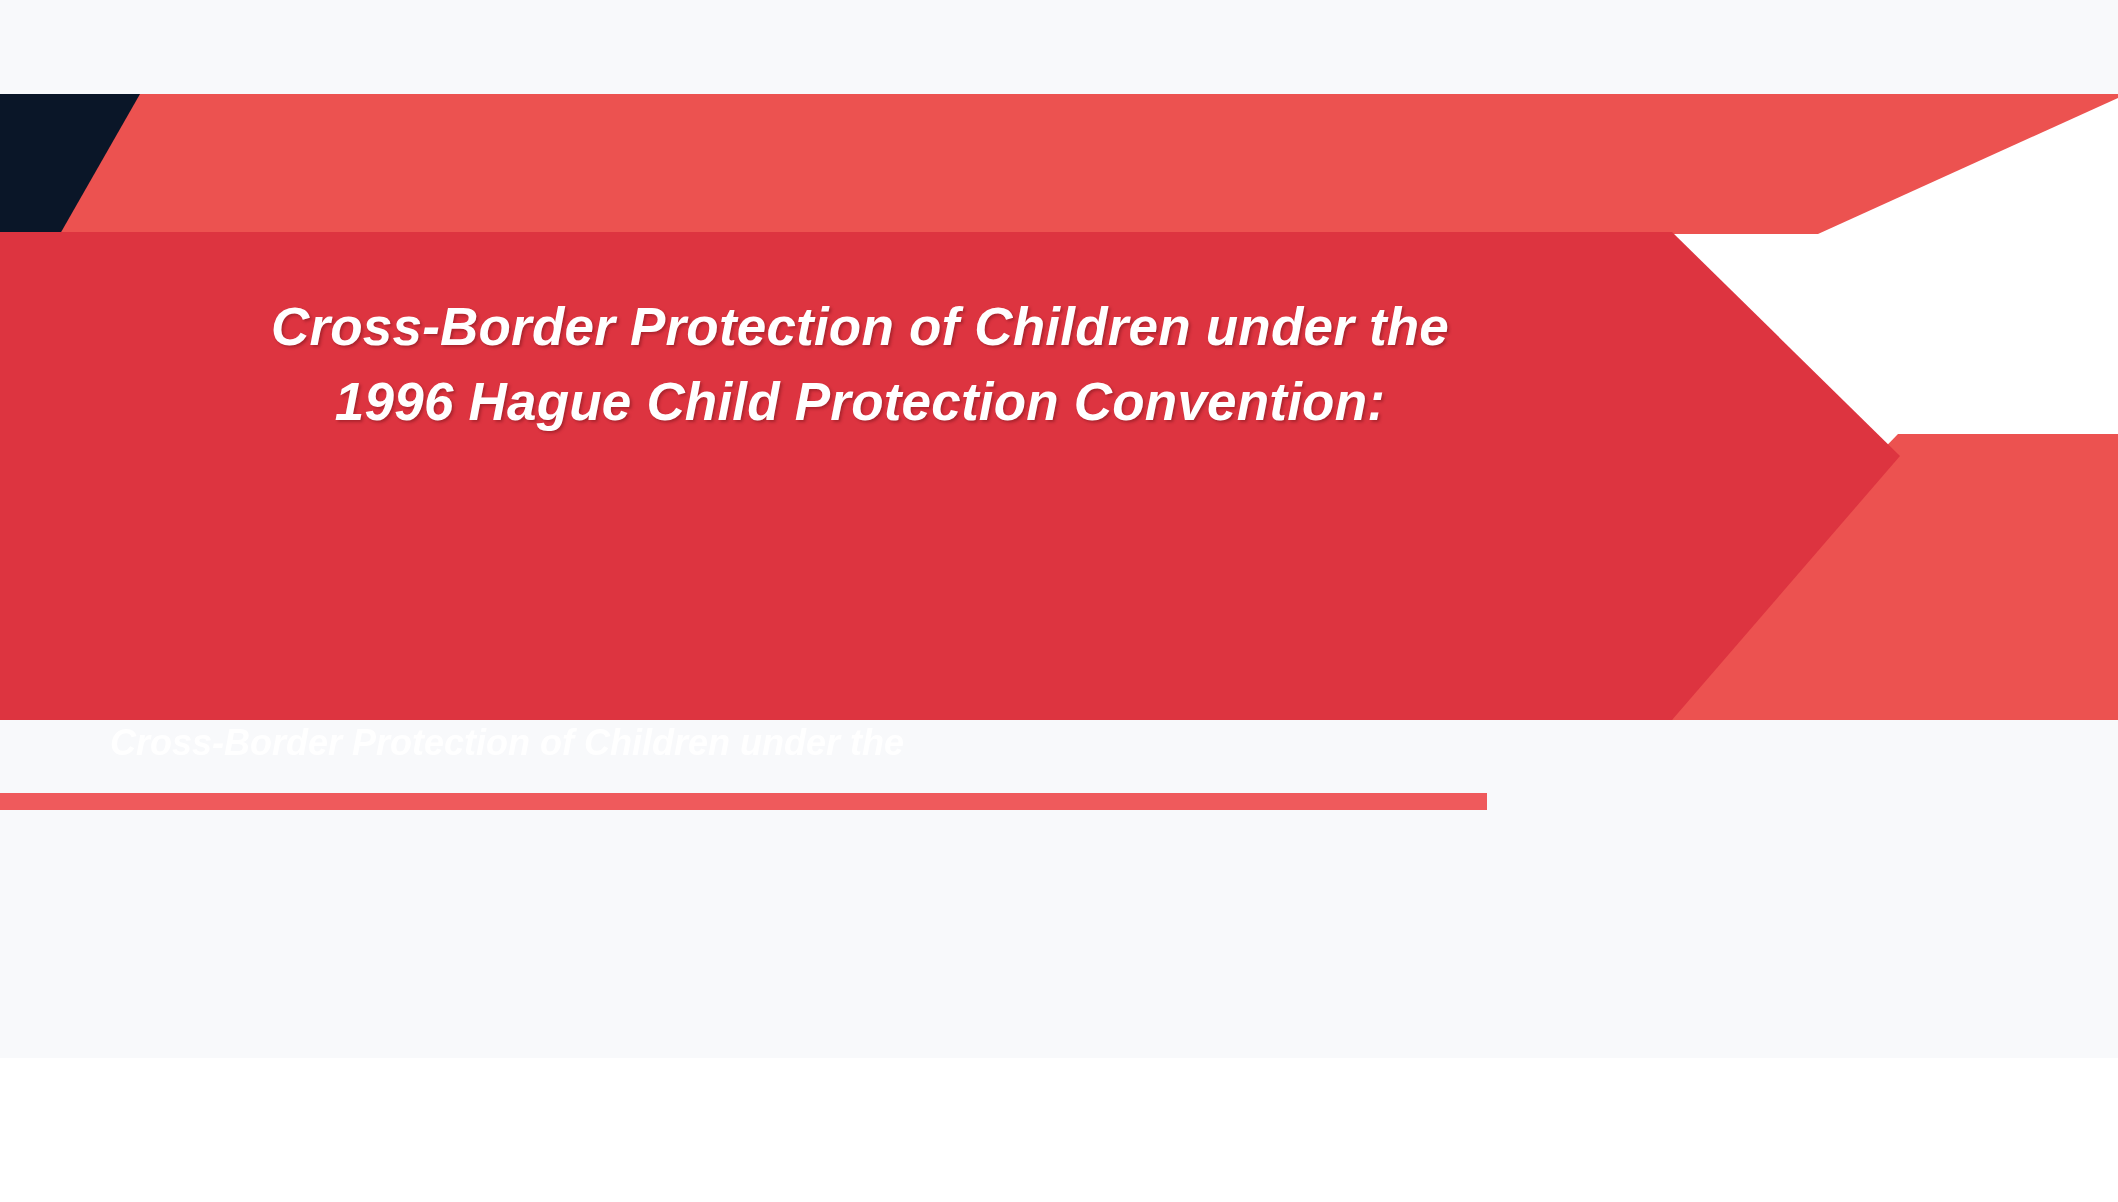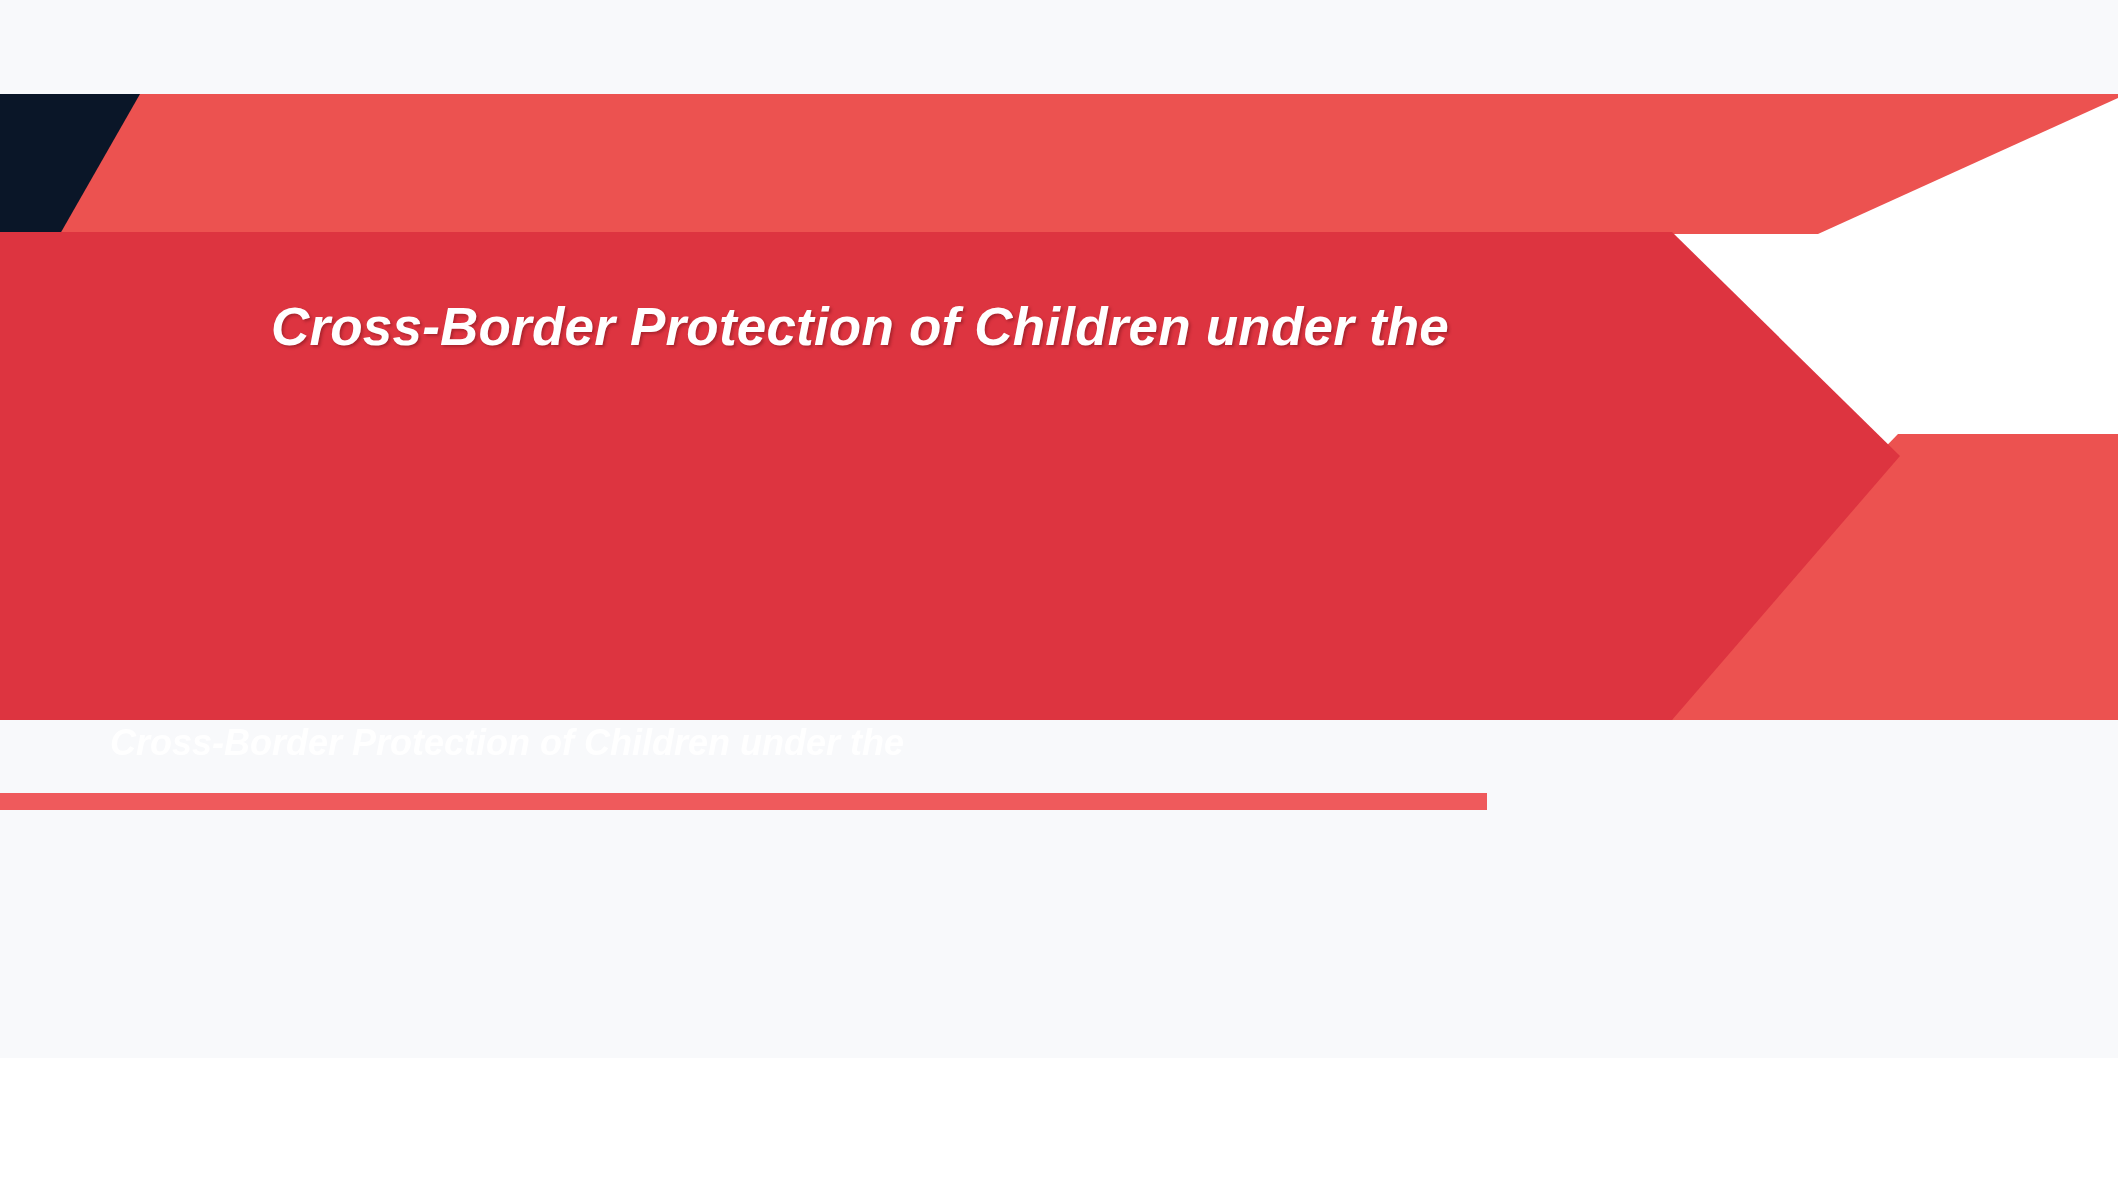--- a/index.html
+++ b/index.html
@@ -151,15 +151,16 @@
 
     <div class="red-plate"></div>
 
     <div class="accent-rule"></div>
   </div>
 
   <div class="ghost-text">Cross-Border Protection of Children under the</div>
 
   <div class="title-block">
     <span class="title-line l1">Cross-Border Protection of Children under the</span>
+    <span class="title-line l2">1996 Hague Child Protection Convention:</span>
   </div>
 
 </div>
 
 </body></html>

